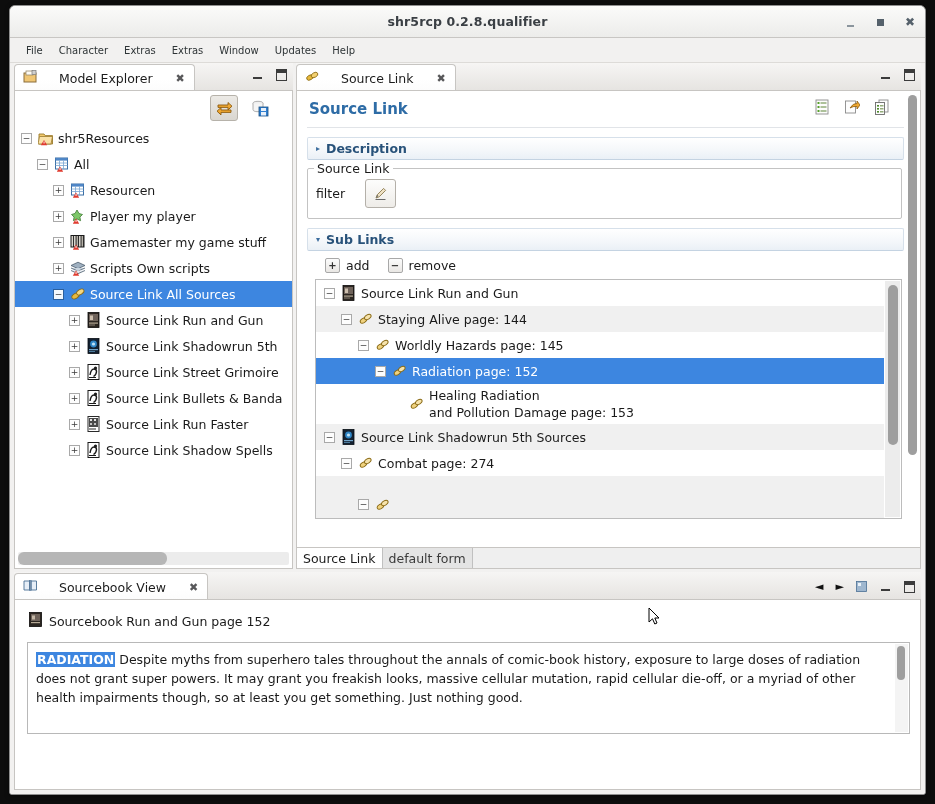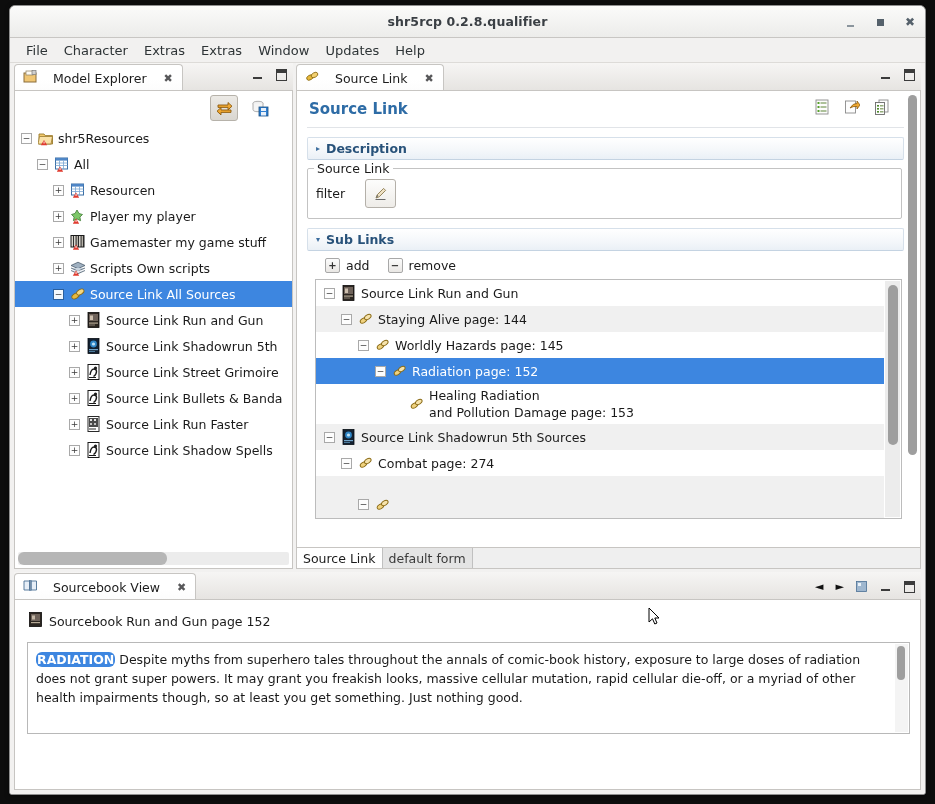--- a/index.html
+++ b/index.html
@@ -49,37 +49,37 @@
 
   
   .menubar {
     height: 25px; flex: none;
     background: #f2f1f0;
     display: flex; align-items: center;
     padding-left: 8px;
     border-bottom: 1px solid #dddbd8;
   }
   .menu-item {
-    font-size: 13px; color: #2e3436;
+    font-size: 10px; color: #2e3436;
     padding: 3px 8px; border-radius: 2px; cursor: default;
   }
 
   
   .workbench { flex: 1; display: flex; flex-direction: column; padding: 0 4px 4px 4px; background: #f2f1f0; overflow: hidden; }
   .top-row { display: flex; flex: none; height: 506px; gap: 3px; }
 
   
   .part { display: flex; flex-direction: column; background: #fdfdfd; }
   .part-tabs {
     height: 27px; flex: none; position: relative;
     background: linear-gradient(to bottom,#f6f5f4 0%, #e6e4e1 100%);
     display: flex; align-items: flex-end;
   }
   .ptab {
-    height: 27px; display: flex; align-items: center; gap: 15px;
+    height: 27px; display: flex; align-items: center; gap: 21px;
     padding: 0 9px 0 8px;
     font-size: 12.5px; color: #1c1c1c;
     background: #ffffff;
     border: 1px solid #c7c5c2; border-bottom: none;
     border-radius: 4px 4px 0 0;
     position: relative; top: 1px;
   }
   .ptab.view-active {
     background: linear-gradient(to bottom,#ffffff 0%, #ffffff 55%, #fcfcfc 100%);
   }
@@ -187,21 +187,21 @@
   .etab.active { background: #ffffff; font-weight: normal; }
   .etab.inactive { background: #e4e4e4; color: #3a3a3a; }
 
   
   #sourcebook-view { flex: 1; margin-top: 3px; min-height: 0; }
   .sbv-head { display: flex; align-items: center; gap: 7px; padding: 12px 0 0 14px; font-size: 12.5px; color: #1a1a1a; }
   .sbv-text-wrap { margin: 12px 10px 10px 12px; border: 1px solid #b8b8b8; background: #ffffff; height: 92px; position: relative; overflow: hidden; }
   .sbv-text {
     padding: 7px 20px 6px 8px; font-size: 12.5px; line-height: 19px; color: #1a1a1a;
   }
-  .hl { background: #3d86e0; color: #ffffff; font-weight: bold; padding: 0 1px; border-radius: 6px; }
+  .hl { background: #3d86e0; color: #ffffff; font-weight: bold; padding: 0 1px; }
   .cursor-arrow { position: absolute; left: 648px; top: 607px; width: 12px; height: 19px; pointer-events: none; }
 
   
   .ico { display:inline-block; }
 </style>
 </head>
 <body>
 
 <div class="desktop">
   <div class="window">

